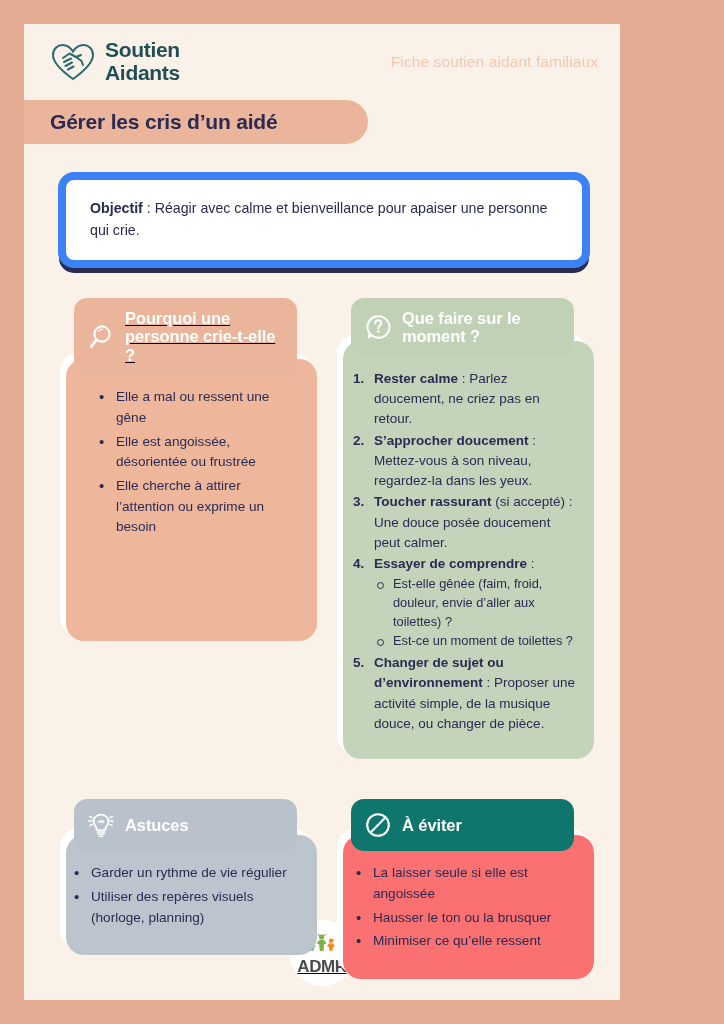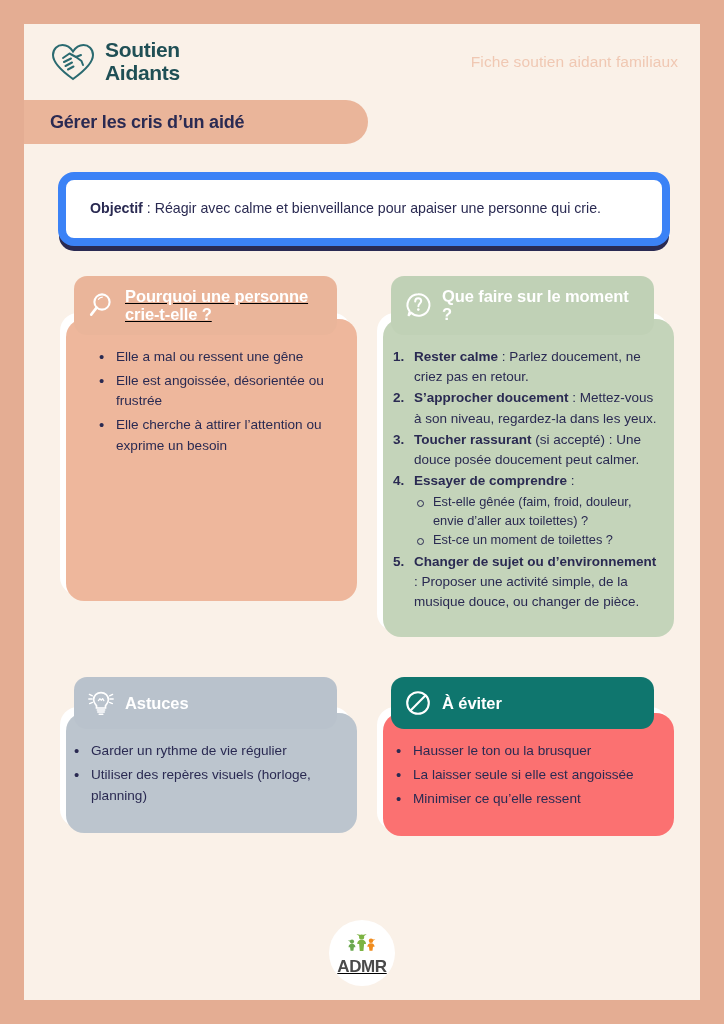--- a/index.html
+++ b/index.html
@@ -9,21 +9,21 @@
     height: 1024px;
     background: #e4ad93;
     font-family: "Liberation Sans", sans-serif;
     overflow: hidden;
   }
 
   .page {
     position: absolute;
     left: 24px;
     top: 24px;
-    width: 676px;
+    width: 596px;
     height: 976px;
     background: #faf1e8;
   }
 
   
   .topbar {
     position: relative;
     height: 76px;
     display: flex;
     align-items: center;
@@ -52,21 +52,21 @@
     margin-left: 0;
     width: 344px;
     height: 44px;
     background: #eab59a;
     border-radius: 0 22px 22px 0;
     display: flex;
     align-items: center;
     padding-left: 26px;
   }
   .title-banner h1 {
-    font-size: 18px;
+    font-size: 21px;
     font-weight: bold;
     color: #2a2a52;
     letter-spacing: -0.2px;
     white-space: nowrap;
   }
 
   
   .objective-wrap { padding: 28px 30px 0 34px; }
   .objective {
     position: relative;
@@ -362,22 +362,22 @@
           <span class="ic">
             <svg viewBox="0 0 28 28" width="28" height="28" aria-hidden="true">
               <circle cx="14" cy="14" r="10.8" fill="none" stroke="#ffffff" stroke-width="2.1"></circle>
               <path d="M6.6 21.4 L21.4 6.6" stroke="#ffffff" stroke-width="2.1" stroke-linecap="round"></path>
             </svg>
           </span>
           <span class="ttl">À éviter</span>
         </div>
         <div class="card-body" style="min-height:120px;">
           <ul class="bl">
+            <li>La laisser seule si elle est angoissée</li>
             <li>Hausser le ton ou la brusquer</li>
-            <li>La laisser seule si elle est angoissée</li>
             <li>Minimiser ce qu’elle ressent</li>
           </ul>
         </div>
       </div>
     </div>
   </div>
 
   <div class="footer">
     <div class="admr">
       <span>

